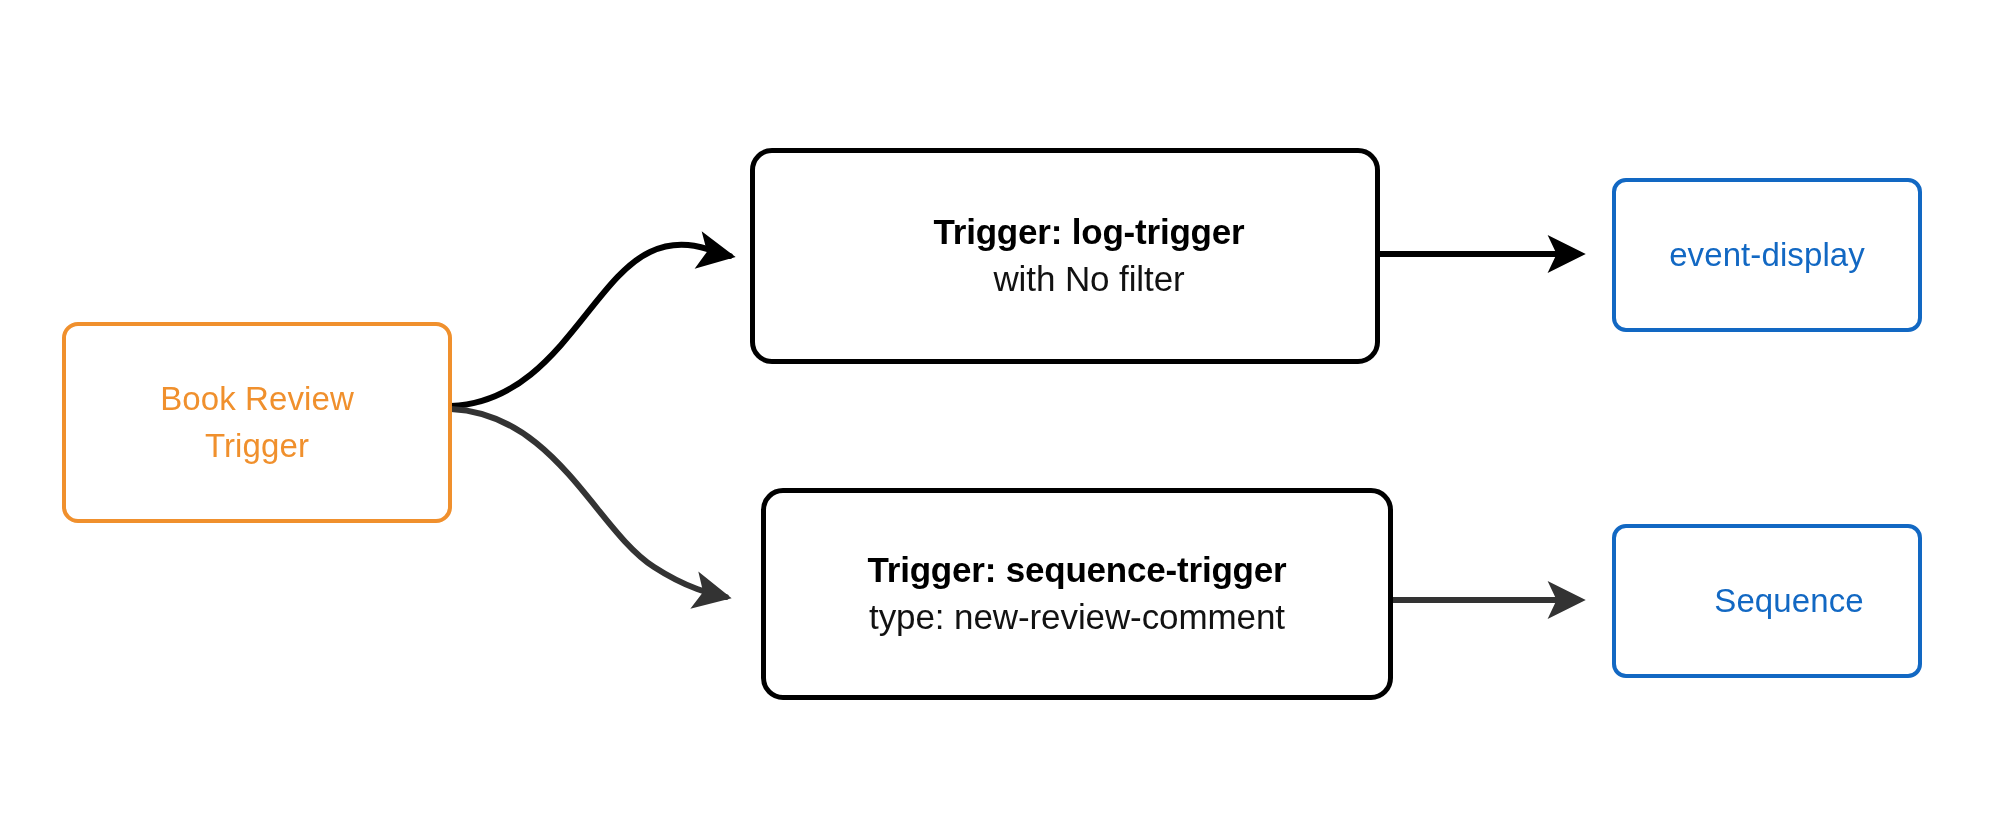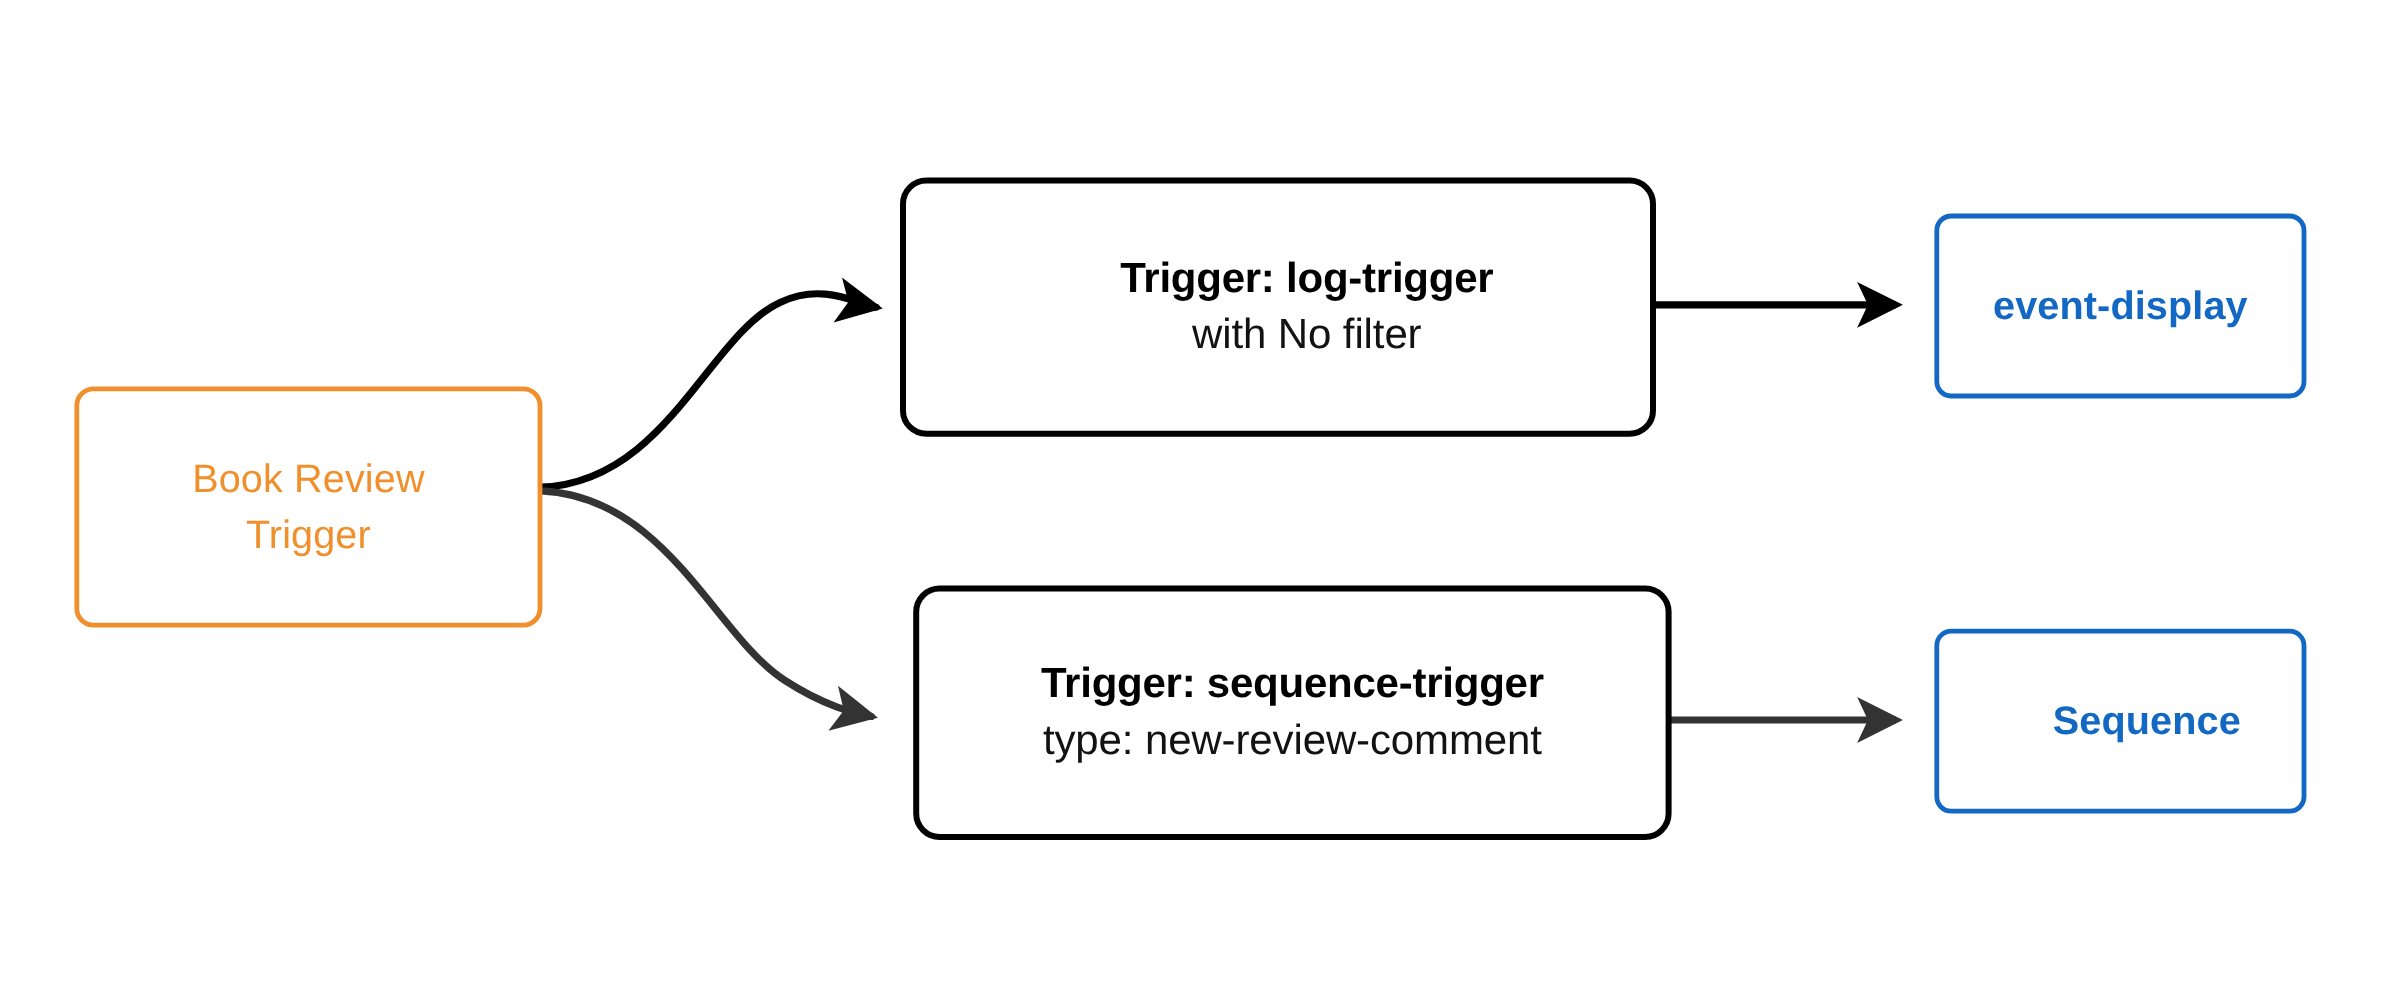--- a/index.html
+++ b/index.html
@@ -70,21 +70,21 @@
     letter-spacing: -0.1px;
   }
   
   .node-endpoint {
     border: 4px solid #1268c3;
     border-radius: 14px;
   }
   .node-endpoint .node-line {
     color: #1268c3;
     font-size: 33px;
-    font-weight: 700;
+    font-weight: 400;
     line-height: 1.3;
     letter-spacing: 0.1px;
   }
 </style>
 </head>
 <body>
 
 <div id="diagram-root">
 
   <svg id="edge-layer" viewBox="0 0 1999 831" width="1999" height="831">

